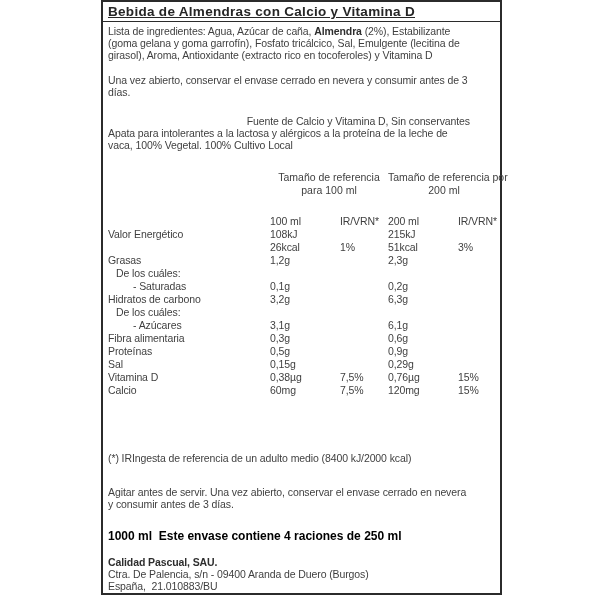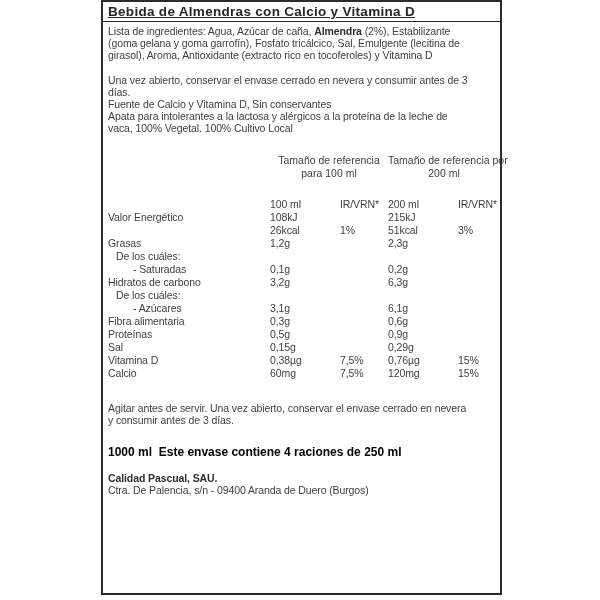--- a/index.html
+++ b/index.html
@@ -33,21 +33,21 @@
     margin: 0;
   }
   .para {
     font-size: 10.5px;
     line-height: 12px;
     padding: 0 30px 0 5px;
     letter-spacing: -0.1px;
   }
   .ingredients { margin-top: 3px; }
   .storage     { margin-top: 13px; }
-  .source      { margin-top: 0; }
+  .source      { margin-top: 17px; text-align: right; }
   .suitability { margin-top: 0; }
   .b { font-weight: bold; color: #2e2e2e; }
 
   
   .serv-band { display: flex; margin-top: 20px; font-size: 10.5px; line-height: 13px; }
   .serv-spacer { width: 167px; flex: none; }
   .serv-h { text-align: center; white-space: nowrap; }
   .serv-h.s1 { width: 118px; flex: none; }
   .serv-h.s2 { width: 112px; flex: none; }
 
@@ -202,21 +202,23 @@
         <div class="trow">
           <span class="lbl ind0">Calcio</span>
           <span class="c v100">60mg</span>
           <span class="c ir100">7,5%</span>
           <span class="c v200">120mg</span>
           <span class="c ir200">15%</span>
         </div>
       </div>
   </div>
 
+  <div class="para footnote">(*) IRIngesta de referencia de un adulto medio (8400 kJ/2000 kcal)</div>
   <div class="para shake">Agitar antes de servir. Una vez abierto, conservar el envase cerrado en nevera y consumir antes de 3 días.</div>
   <div class="volume-line">1000 ml  Este envase contiene 4 raciones de 250 ml</div>
 
   <div class="manufacturer">
     <div class="b">Calidad Pascual, SAU.</div>
     <div>Ctra. De Palencia, s/n - 09400 Aranda de Duero (Burgos)</div>
+    <div class="country">España,  21.010883/BU</div>
   </div>
 
 </div>
 
 </body></html>

